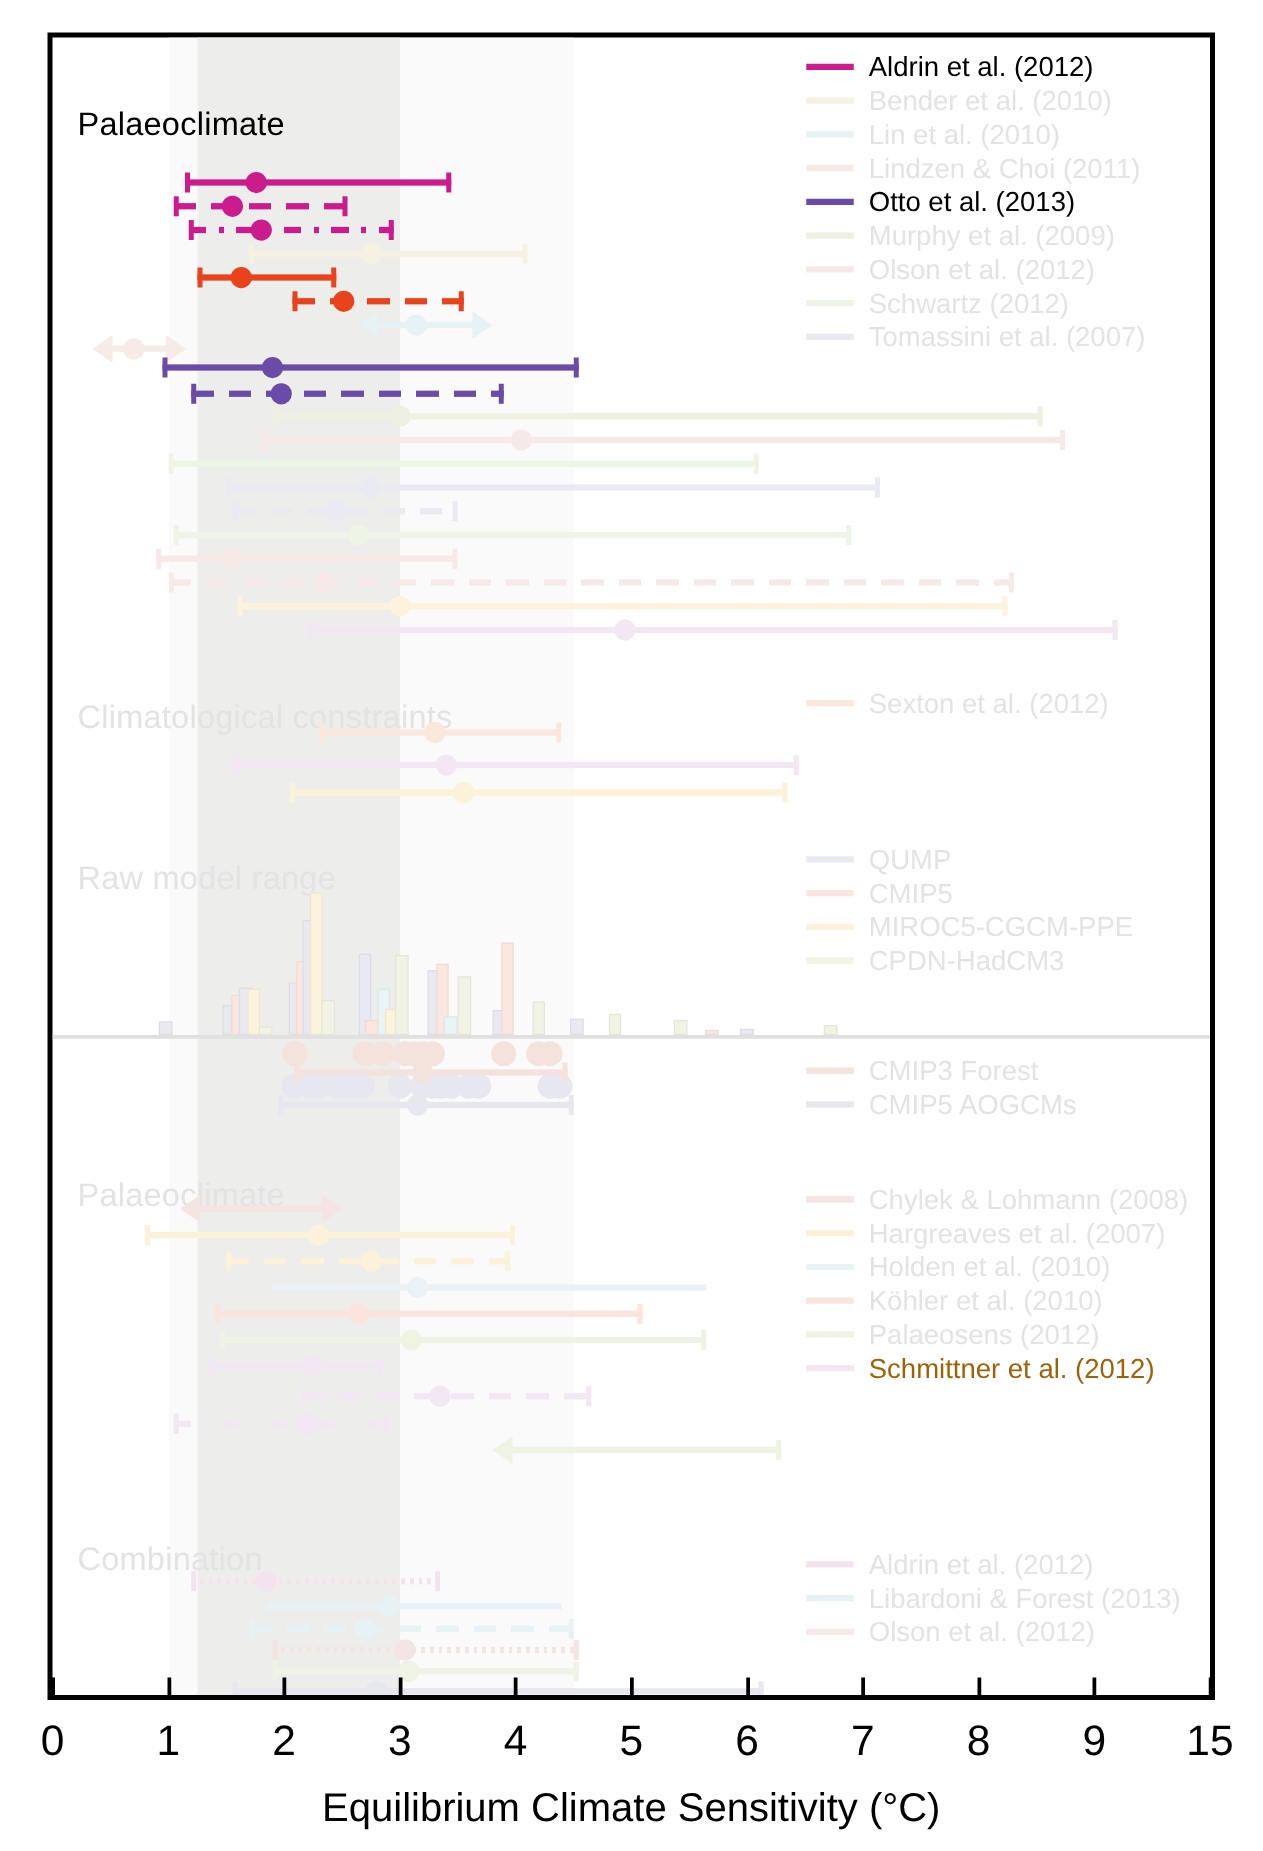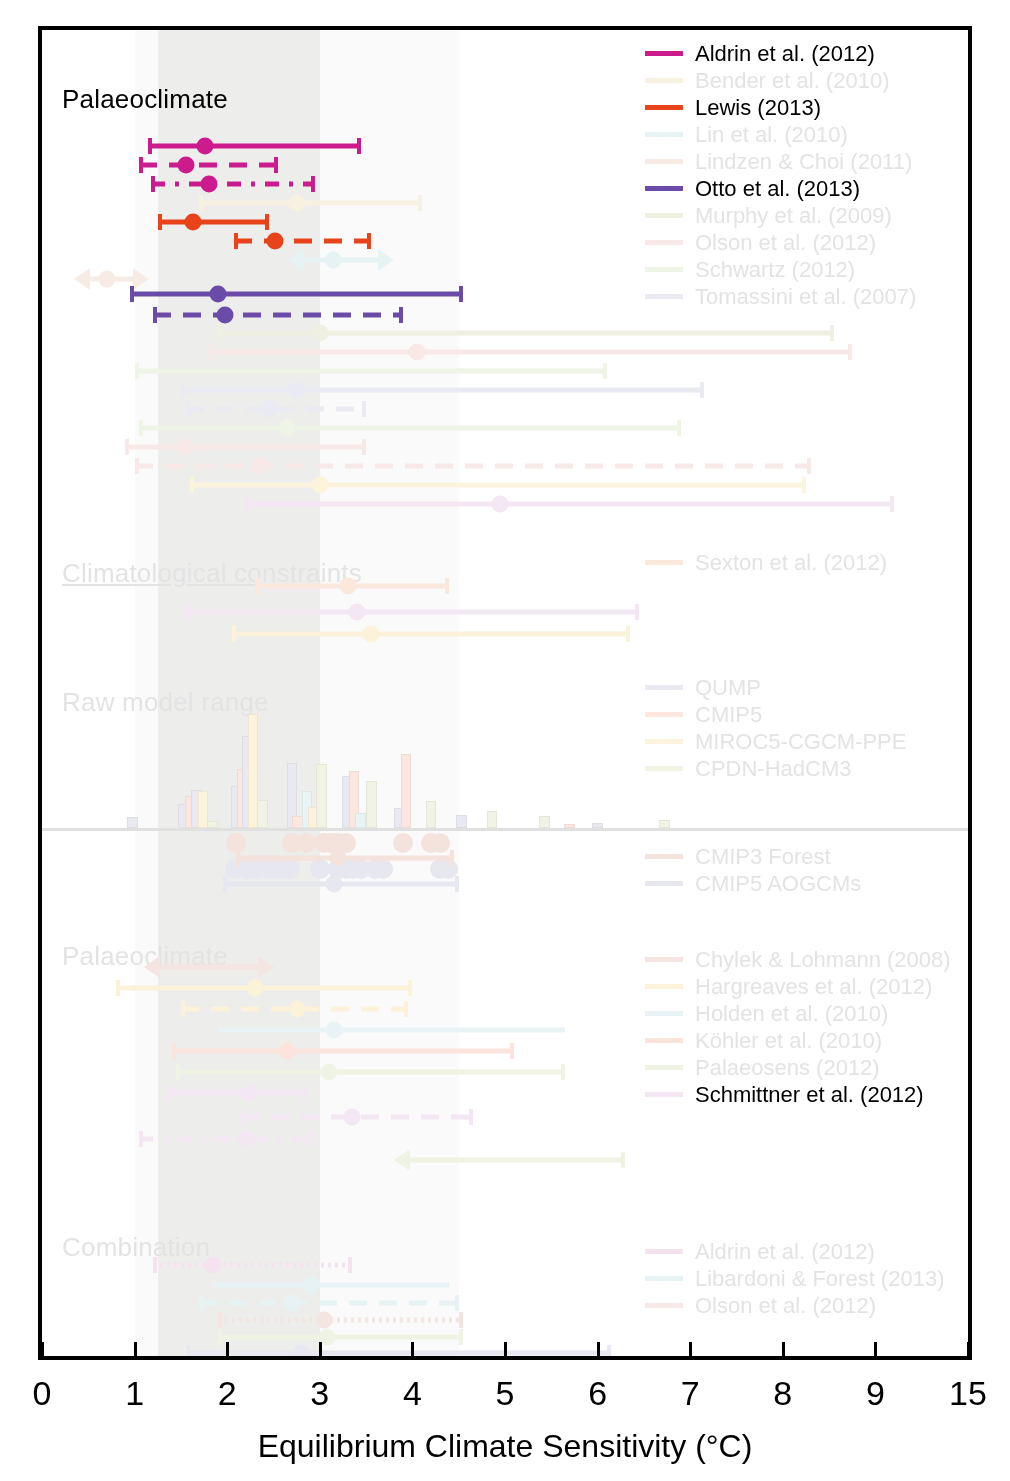--- a/index.html
+++ b/index.html
@@ -54,21 +54,21 @@
 
 <div id="stage">
 
   <div id="plot-frame">
     <div id="band-light" class="band2" style="left: 92.6px; width: 324.1px;"></div>
     <div id="band" class="band" style="left: 115.75px; width: 162.05px;"></div>
     <div id="hsep" class="hsep" style="top: 798px;"></div>
 
     <div id="sections-layer">
         <div class="sec-title" style="left: 20px; top: 54px; color: rgb(0, 0, 0);">Palaeoclimate</div>
-        <div class="sec-title" style="left: 20px; top: 528px; color: rgb(227, 227, 227); text-decoration: underline;">Climatological constraints</div>
+        <div class="sec-title" style="left: 20px; top: 528px; color: rgb(227, 227, 227);">Climatological constraints</div>
         <div class="sec-title" style="left: 20px; top: 657px; color: rgb(227, 227, 227);">Raw model range</div>
         <div class="sec-title" style="left: 20px; top: 911px; color: rgb(227, 227, 227);">Palaeoclimate</div>
         <div class="sec-title" style="left: 20px; top: 1202px; color: rgb(227, 227, 227);">Combination</div>
       </div>
     <div id="hist-layer">
         <div class="hbar" style="left: 85.4235px; width: 10.649px; height: 10.62px; top: 787.38px; background: rgb(233, 233, 241);"></div>
         <div class="hbar" style="left: 136.353px; width: 10.649px; height: 23.6px; top: 774.4px; background: rgb(233, 233, 241);"></div>
         <div class="hbar" style="left: 142.835px; width: 10.649px; height: 31.86px; top: 766.14px; background: rgb(251, 231, 224);"></div>
         <div class="hbar" style="left: 149.317px; width: 10.649px; height: 37.76px; top: 760.24px; background: rgb(233, 233, 241);"></div>
         <div class="hbar" style="left: 155.799px; width: 10.649px; height: 36.58px; top: 761.42px; background: rgb(252, 243, 221);"></div>
@@ -370,24 +370,20 @@
         <div class="legend-group" style="left: 603px; top: 10px;">
           <div class="legend-item">
             <span class="legend-swatch" style="background: rgb(204, 27, 141);"></span>
             <span class="legend-label" style="color: rgb(0, 0, 0);">Aldrin et al. (2012)</span>
           </div>
           <div class="legend-item">
             <span class="legend-swatch" style="background: rgb(247, 241, 226);"></span>
             <span class="legend-label" style="color: rgb(227, 227, 227);">Bender et al. (2010)</span>
           </div>
           <div class="legend-item">
-            <span class="legend-swatch" style="background: rgb(232, 67, 26);"></span>
-            <span class="legend-label" style="color: rgb(0, 0, 0);">Lewis (2013)</span>
-          </div>
-          <div class="legend-item">
             <span class="legend-swatch" style="background: rgb(230, 242, 243);"></span>
             <span class="legend-label" style="color: rgb(227, 227, 227);">Lin et al. (2010)</span>
           </div>
           <div class="legend-item">
             <span class="legend-swatch" style="background: rgb(247, 235, 230);"></span>
             <span class="legend-label" style="color: rgb(227, 227, 227);">Lindzen &amp; Choi (2011)</span>
           </div>
           <div class="legend-item">
             <span class="legend-swatch" style="background: rgb(106, 76, 168);"></span>
             <span class="legend-label" style="color: rgb(0, 0, 0);">Otto et al. (2013)</span>
@@ -443,37 +439,37 @@
             <span class="legend-label" style="color: rgb(227, 227, 227);">CMIP5 AOGCMs</span>
           </div>
         </div>
         <div class="legend-group" style="left: 603px; top: 916px;">
           <div class="legend-item">
             <span class="legend-swatch" style="background: rgb(244, 228, 226);"></span>
             <span class="legend-label" style="color: rgb(227, 227, 227);">Chylek &amp; Lohmann (2008)</span>
           </div>
           <div class="legend-item">
             <span class="legend-swatch" style="background: rgb(252, 241, 217);"></span>
-            <span class="legend-label" style="color: rgb(227, 227, 227);">Hargreaves et al. (2012)</span>
+            <span class="legend-label" style="color: rgb(227, 227, 227);">Hargreaves et al. (2007)</span>
           </div>
           <div class="legend-item">
             <span class="legend-swatch" style="background: rgb(233, 243, 246);"></span>
             <span class="legend-label" style="color: rgb(227, 227, 227);">Holden et al. (2010)</span>
           </div>
           <div class="legend-item">
             <span class="legend-swatch" style="background: rgb(251, 228, 220);"></span>
             <span class="legend-label" style="color: rgb(227, 227, 227);">Köhler et al. (2010)</span>
           </div>
           <div class="legend-item">
             <span class="legend-swatch" style="background: rgb(238, 243, 227);"></span>
             <span class="legend-label" style="color: rgb(227, 227, 227);">Palaeosens (2012)</span>
           </div>
           <div class="legend-item">
             <span class="legend-swatch" style="background: rgb(242, 231, 242);"></span>
-            <span class="legend-label" style="color: #000000;">Schmittner et al. (2012)</span>
+            <span class="legend-label" style="color: #a16207;">Schmittner et al. (2012)</span>
           </div>
         </div>
         <div class="legend-group" style="left: 603px; top: 1208px;">
           <div class="legend-item">
             <span class="legend-swatch" style="background: rgb(245, 226, 239);"></span>
             <span class="legend-label" style="color: rgb(227, 227, 227);">Aldrin et al. (2012)</span>
           </div>
           <div class="legend-item">
             <span class="legend-swatch" style="background: rgb(231, 242, 244);"></span>
             <span class="legend-label" style="color: rgb(227, 227, 227);">Libardoni &amp; Forest (2013)</span>

